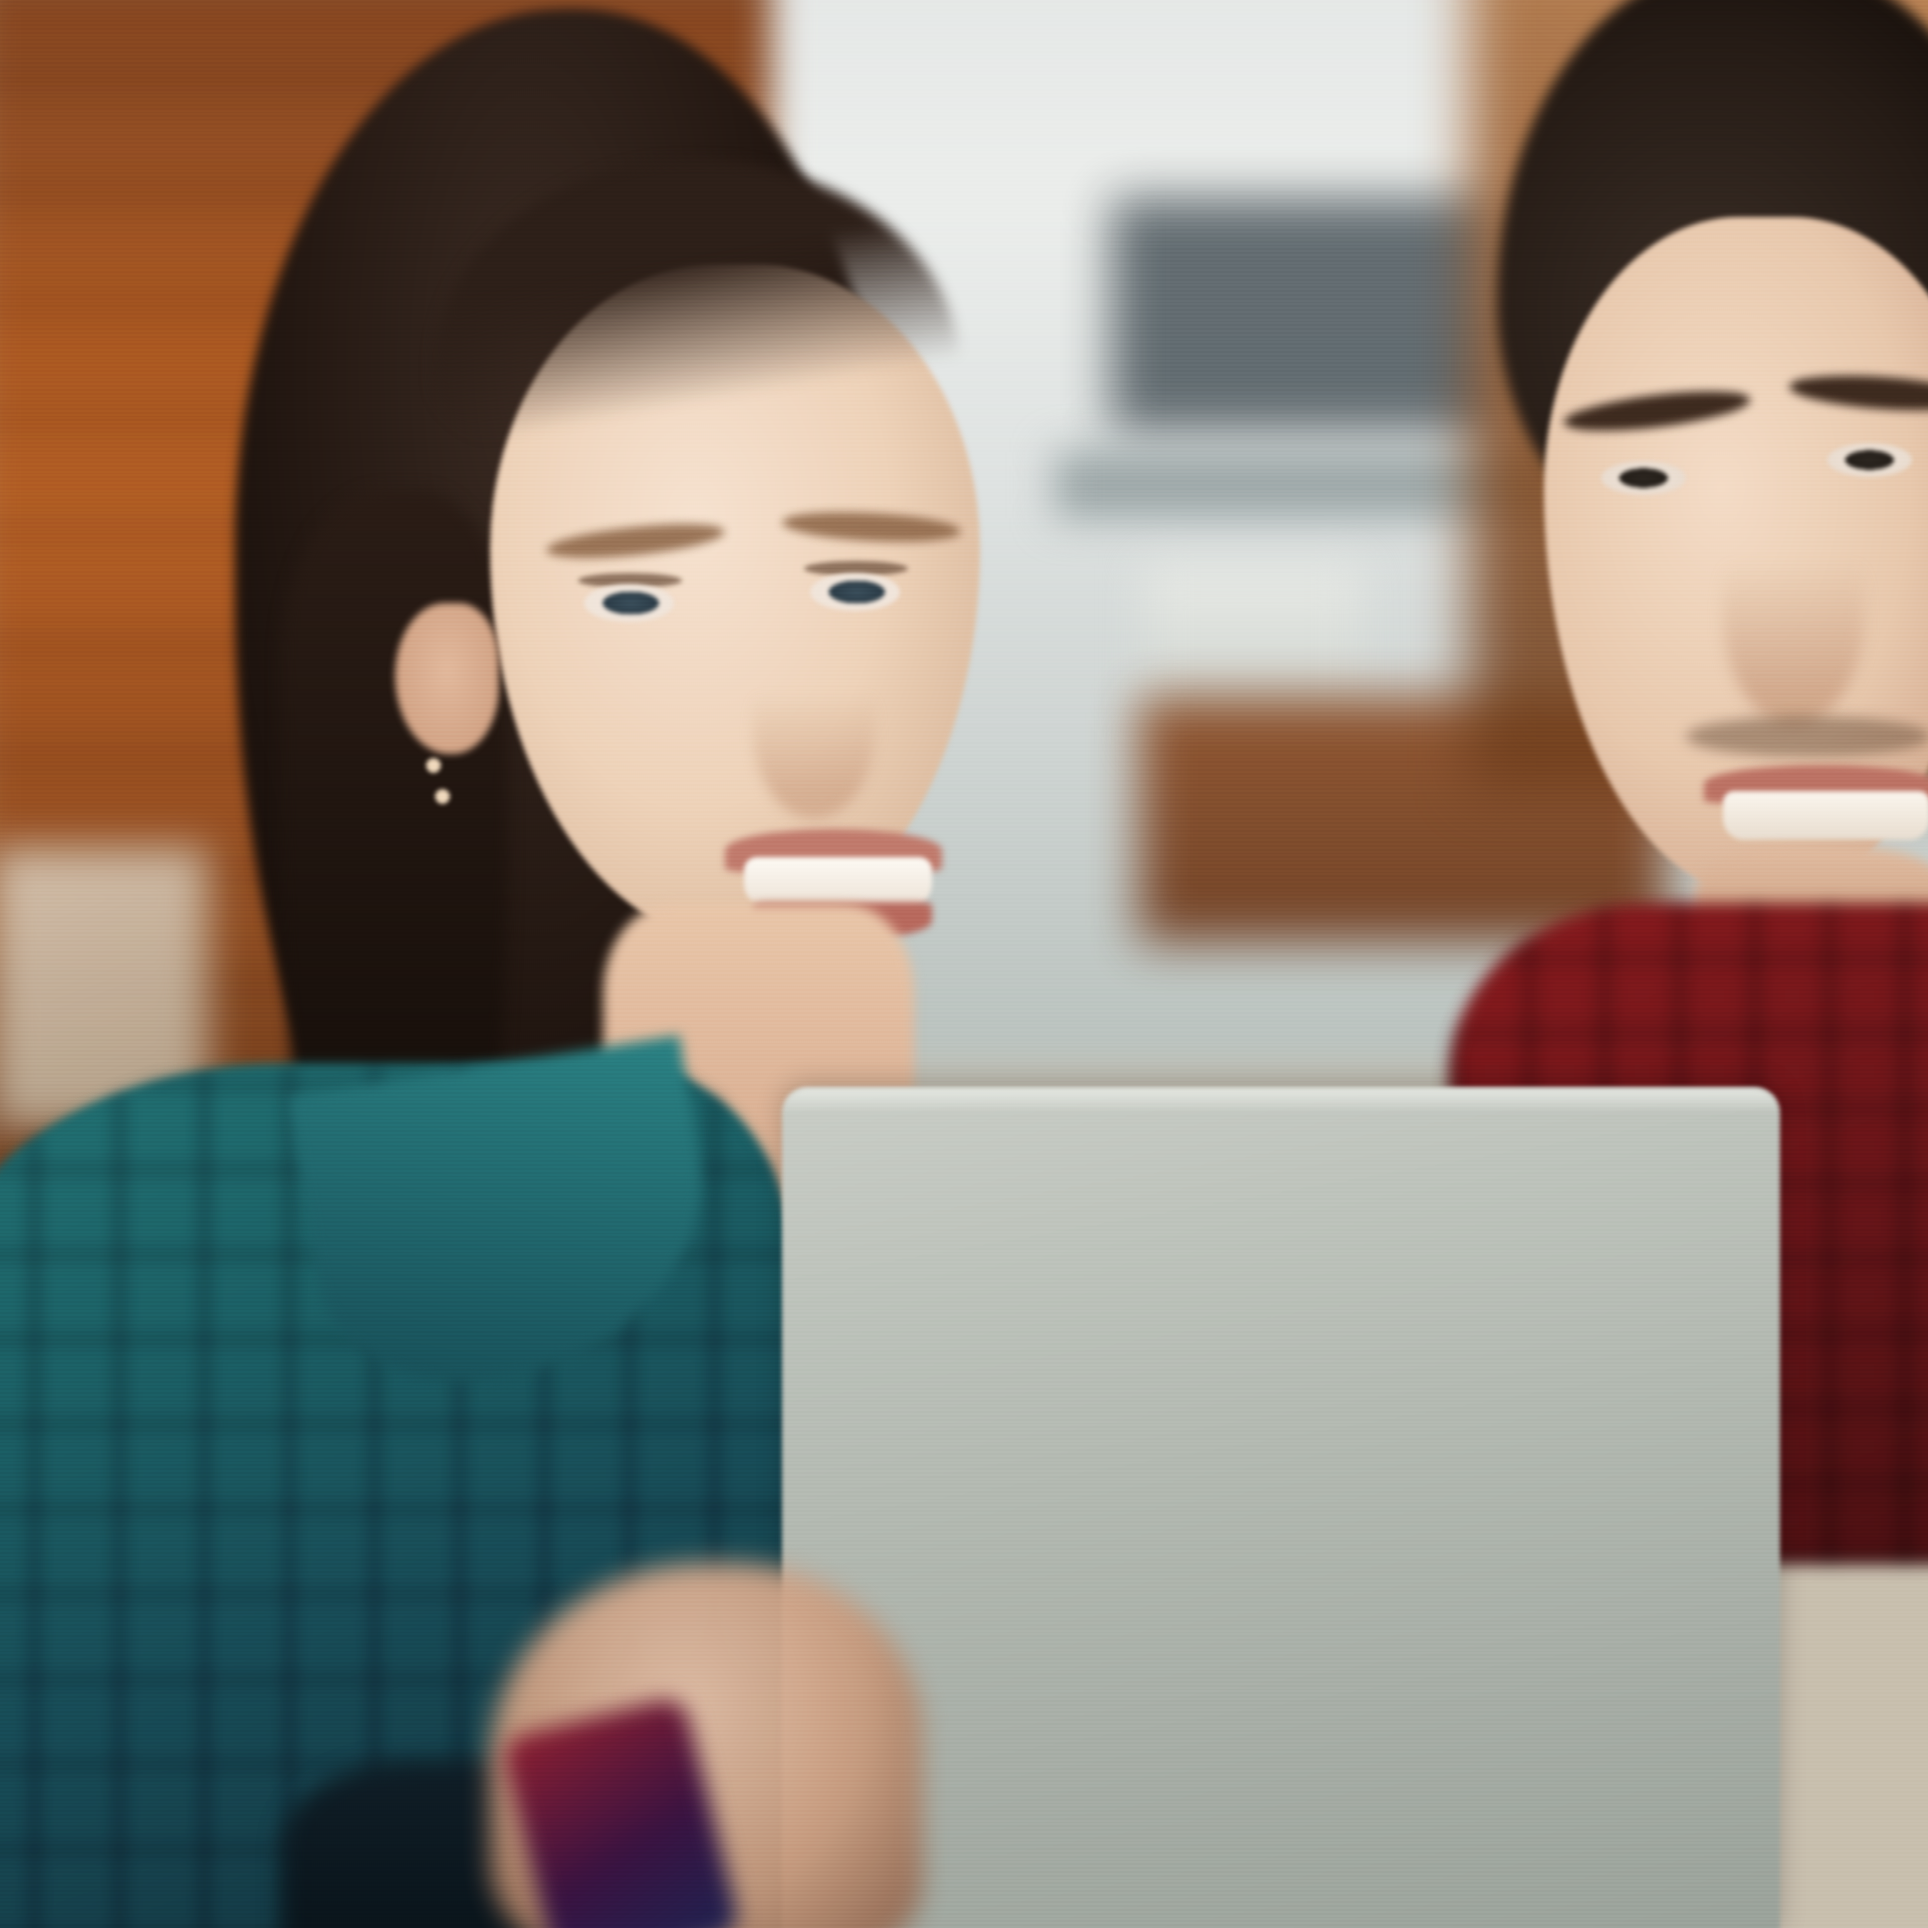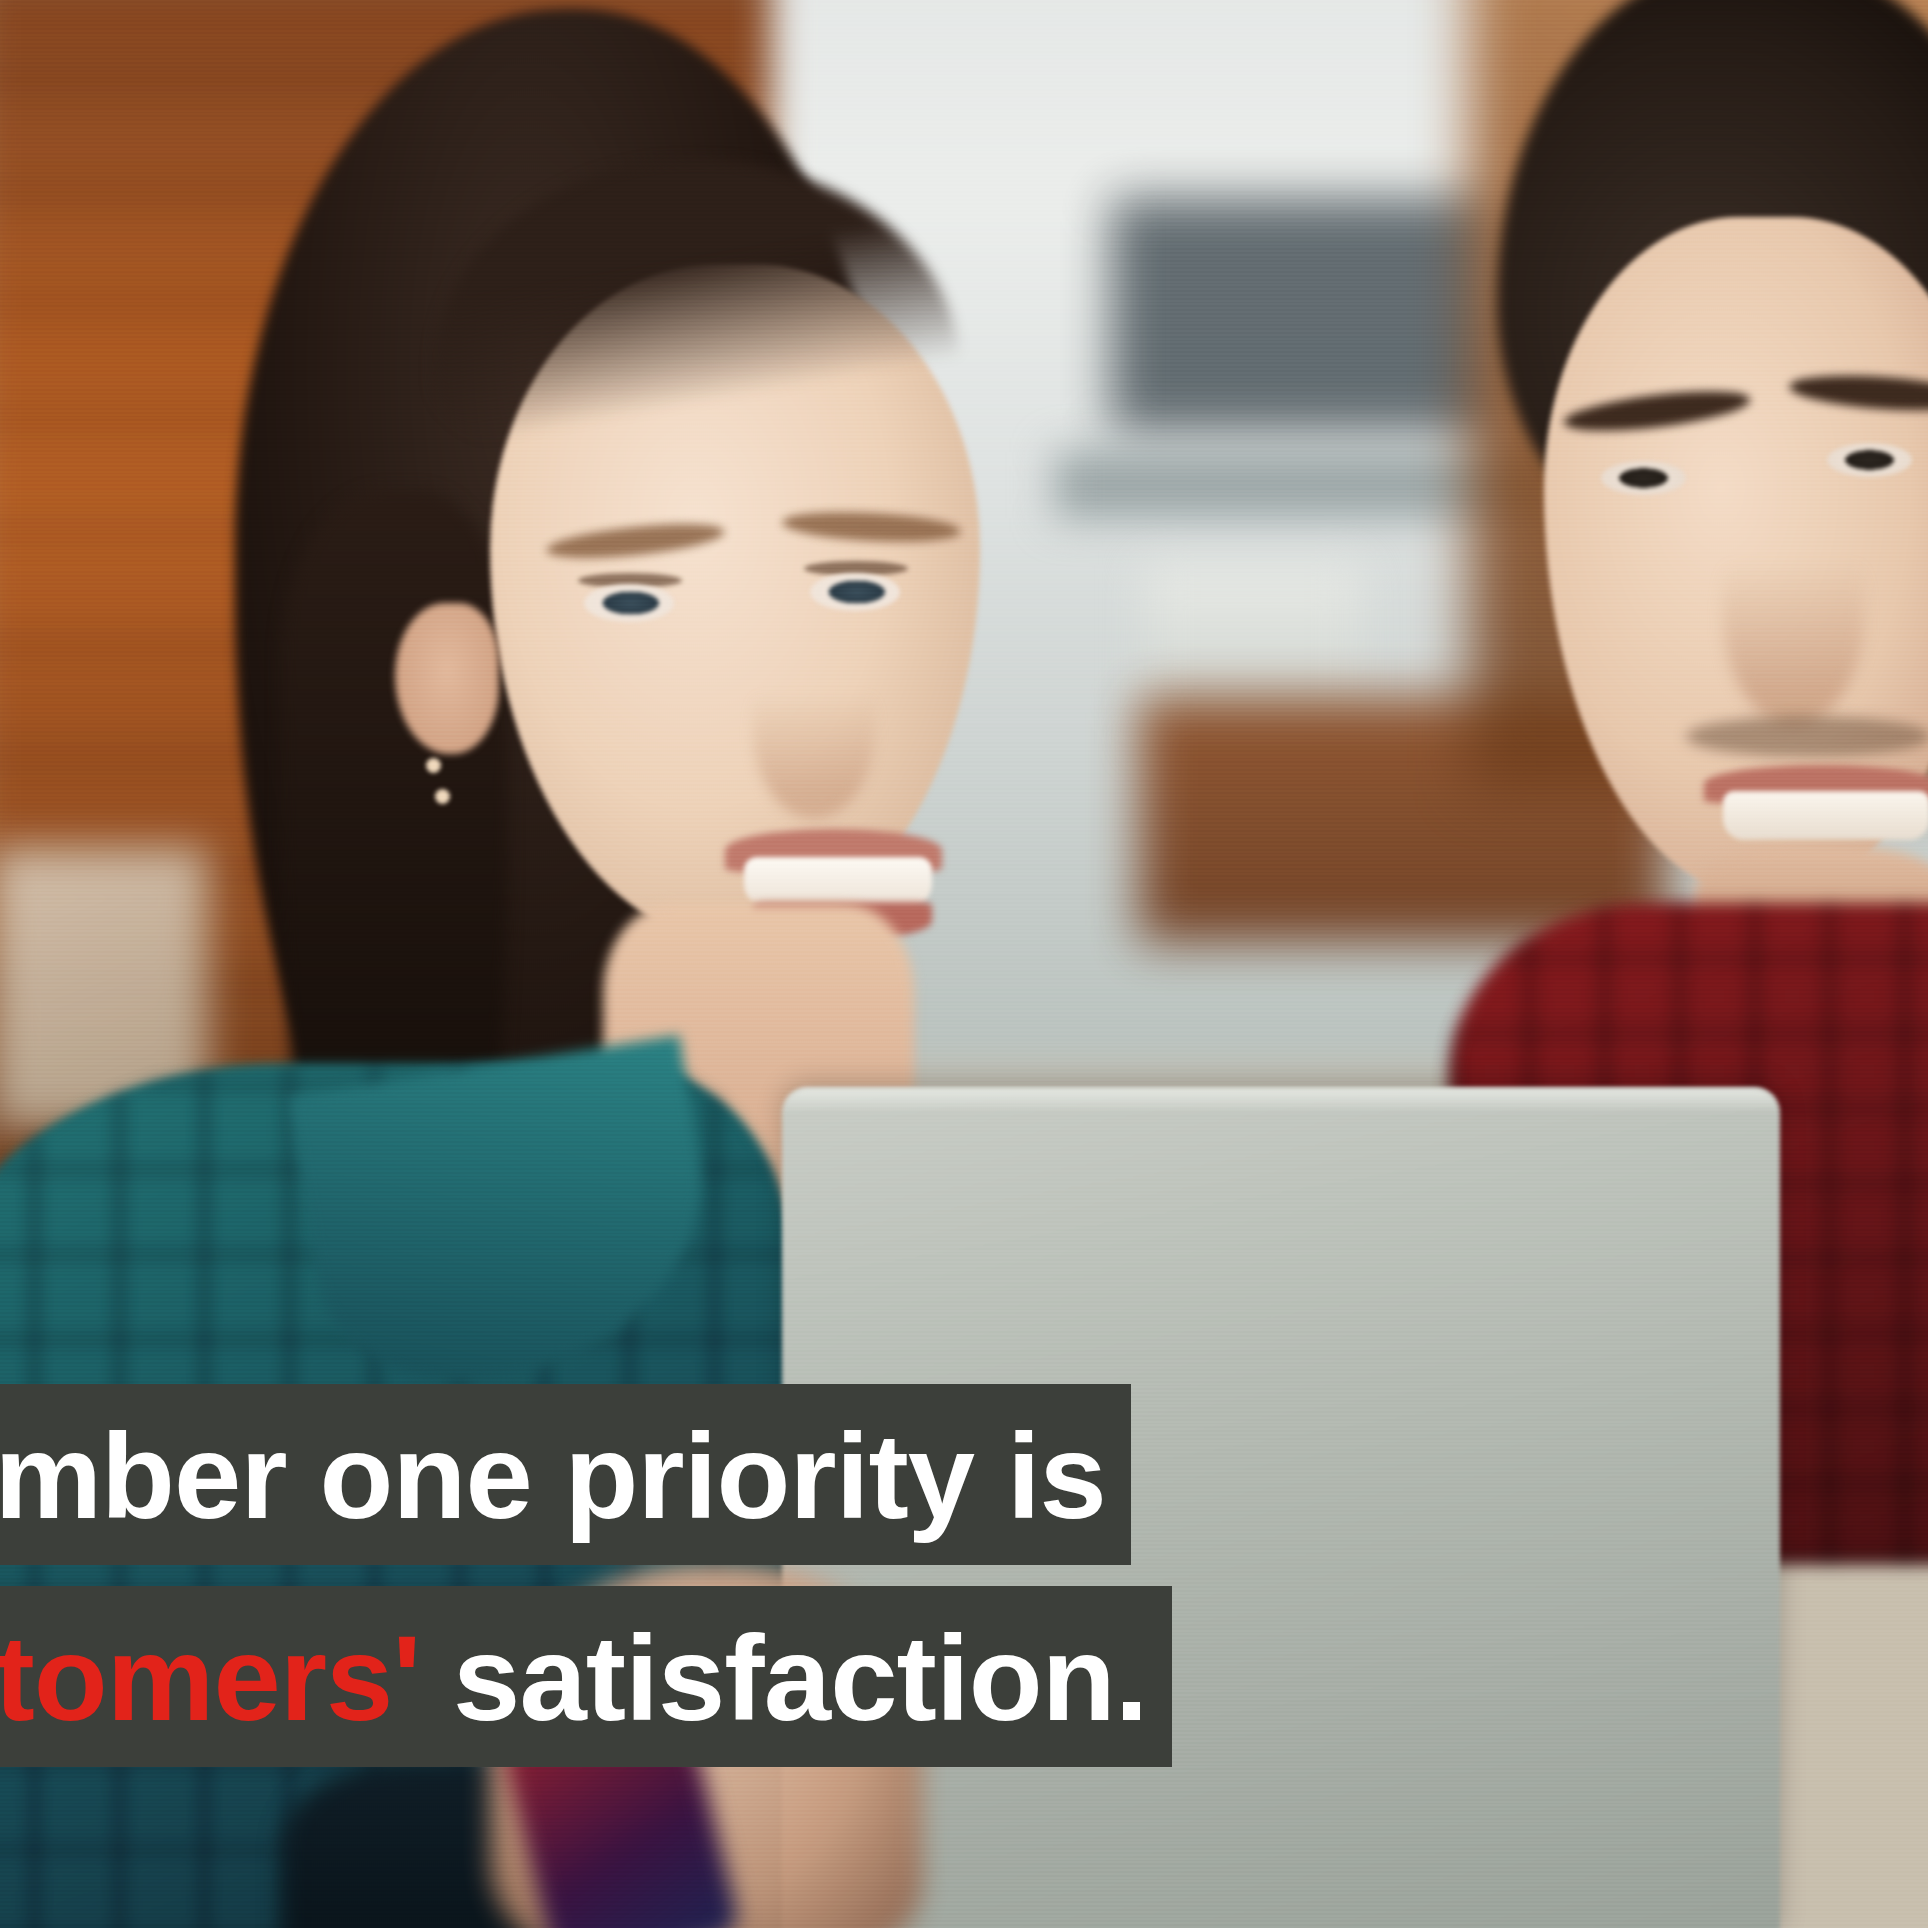--- a/index.html
+++ b/index.html
@@ -511,26 +511,15 @@
     <div class="laptop-lid"></div>
     <div class="laptop-lid-edge"></div>
 
     <div class="fg-arm"></div>
     <div class="fg-hand"></div>
     <div class="fg-phone"></div>
 
     <div class="video-grain"></div>
   </div>
 
-  <div class="caption-layer">
-
-    <div class="caption-line line1 caption-clip-left">
-      <span>mber one priority is</span>
-    </div>
-
-    <div class="caption-line line2 caption-clip-left">
-      <span class="hl">tomers'</span><span> satisfaction.</span>
-    </div>
-
-  </div>
 
 </div>
 
 
 </body></html>

